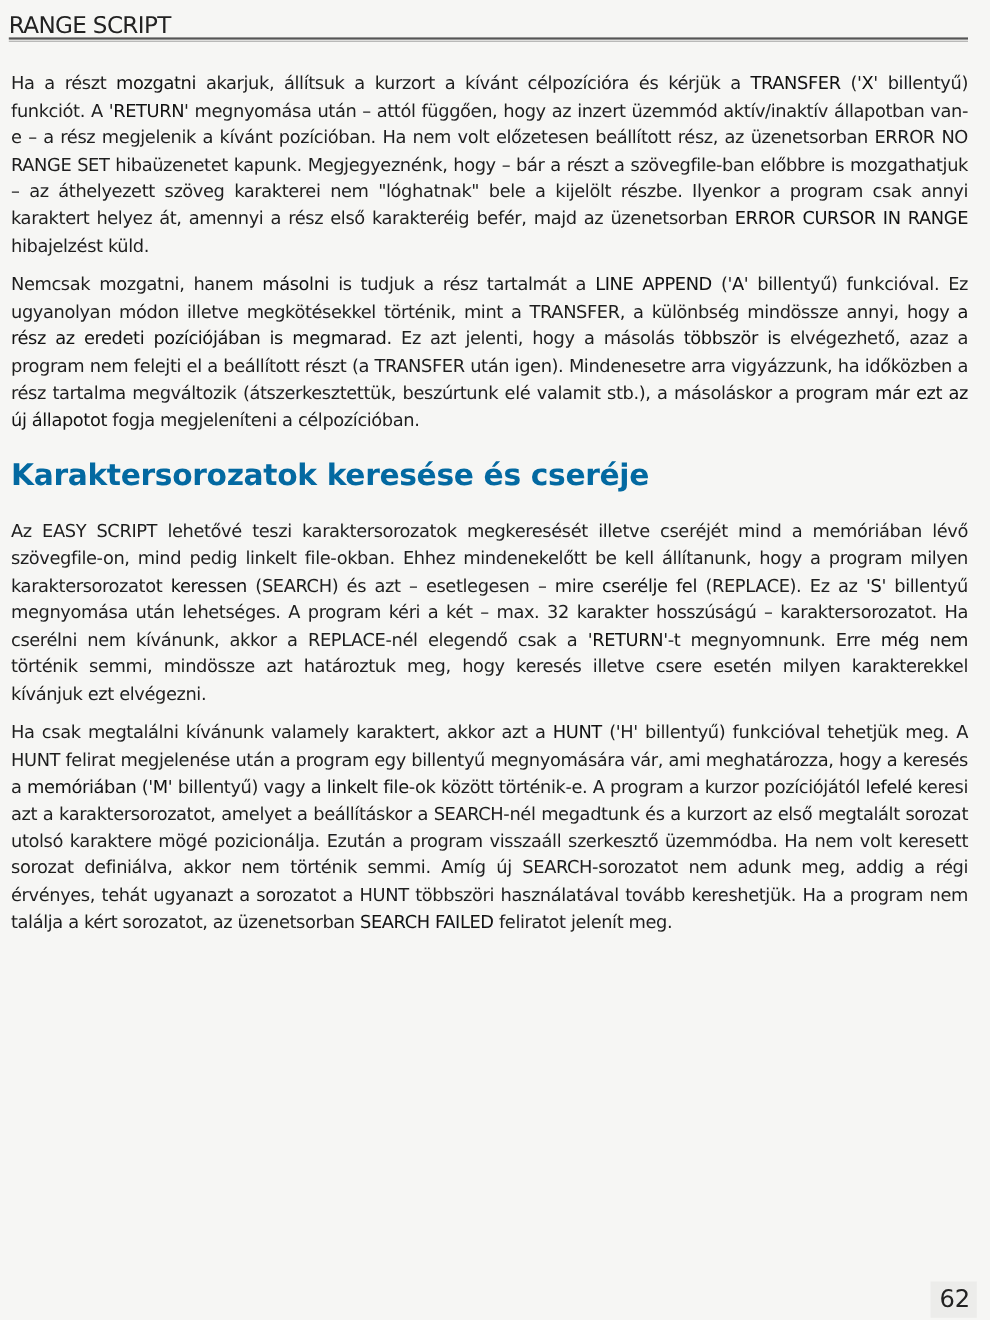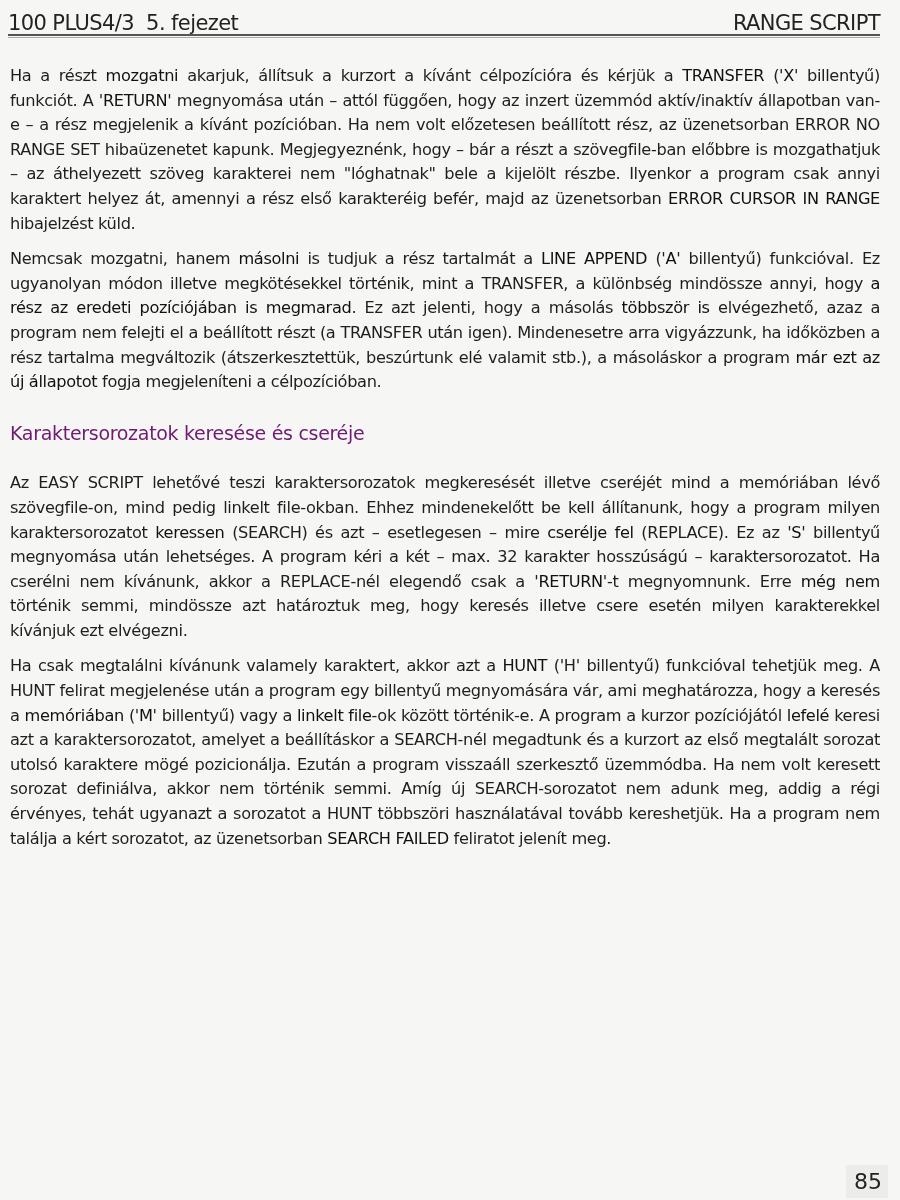--- a/index.html
+++ b/index.html
@@ -27,40 +27,39 @@
   .content {
     position: absolute; left: 10px; top: 64px; width: 870px;
     font-family: "DejaVu Sans", sans-serif;
     font-size: 16.2px; line-height: 24.6px; letter-spacing: -0.35px;
     text-align: justify; color: #1e1e1e;
   }
   .content p { margin: 0 0 11px 0; }
   .content b { font-weight: normal; color: #111; }
   h2 {
     font-family: "DejaVu Sans", sans-serif;
-    font-size: 19px; font-weight: normal; letter-spacing: -0.3px;
-    margin: 26px 0 26px 0; color: #701a75;
+    font-size: 27px; font-weight: bold; letter-spacing: -0.3px;
+    margin: 26px 0 26px 0; color: #0369a1;
   }
   .page-number {
     position: absolute; right: 12px; bottom: 2px;
     background: #ececea; padding: 4px 6px 4px 8px;
     font-family: "DejaVu Sans", sans-serif; font-size: 22px; color: #222;
   }
 </style>
 </head>
 <body>
 
 <div class="header">
-  <span style="white-space:pre;">100 PLUS4/3  5. fejezet</span>
   <span>RANGE SCRIPT</span>
 </div>
 <div class="header-rule"></div>
 <div class="header-rule2"></div>
 
 <div class="content">
   <p>Ha a részt <b>mozgatni</b> akarjuk, állítsuk a kurzort a kívánt célpozícióra és kérjük a <b>TRANSFER</b> ('<b>X</b>' billentyű) funkciót. A '<b>RETURN</b>' megnyomása után – attól függően, hogy az inzert üzemmód aktív/inaktív állapotban van-e – a rész megjelenik a kívánt pozícióban. Ha nem volt előzetesen beállított rész, az üzenetsorban ERROR NO RANGE SET hibaüzenetet kapunk. Megjegyeznénk, hogy – bár a részt a szövegfile-ban előbbre is mozgathatjuk – az áthelyezett szöveg karakterei nem "lóghatnak" bele a kijelölt részbe. Ilyenkor a program csak annyi karaktert helyez át, amennyi a rész első karakteréig befér, majd az üzenetsorban <b>ERROR CURSOR IN RANGE</b> hibajelzést küld.</p>
   <p>Nemcsak mozgatni, hanem <b>másolni</b> is tudjuk a rész tartalmát a <b>LINE APPEND</b> ('<b>A</b>' billentyű) funkcióval. Ez ugyanolyan módon illetve megkötésekkel történik, mint a TRANSFER, a különbség mindössze annyi, hogy <b>a rész az eredeti pozíciójában is megmarad</b>. Ez azt jelenti, hogy a másolás <b>többször is</b> elvégezhető, azaz a program nem felejti el a beállított részt (a TRANSFER után igen). Mindenesetre arra vigyázzunk, ha időközben a rész tartalma megváltozik (átszerkesztettük, beszúrtunk elé valamit stb.), a másoláskor a program <b>már ezt az új állapotot</b> fogja megjeleníteni a célpozícióban.</p>
   <h2>Karaktersorozatok keresése és cseréje</h2>
   <p>Az EASY SCRIPT lehetővé teszi karaktersorozatok megkeresését illetve cseréjét mind a memóriában lévő szövegfile-on, mind pedig linkelt file-okban. Ehhez mindenekelőtt be kell állítanunk, hogy a program milyen karaktersorozatot <b>keressen</b> (SEARCH) és azt – esetlegesen – mire <b>cserélje fel</b> (REPLACE). Ez az '<b>S</b>' billentyű megnyomása után lehetséges. A program kéri a két – max. 32 karakter hosszúságú – karaktersorozatot. Ha cserélni nem kívánunk, akkor a REPLACE-nél elegendő csak a '<b>RETURN</b>'-t megnyomnunk. Erre <b>még nem</b> történik semmi, mindössze azt határoztuk meg, hogy keresés illetve csere esetén milyen karakterekkel kívánjuk ezt elvégezni.</p>
   <p>Ha csak megtalálni kívánunk valamely karaktert, akkor azt a <b>HUNT</b> ('H' billentyű) funkcióval tehetjük meg. A HUNT felirat megjelenése után a program egy billentyű megnyomására vár, ami meghatározza, hogy a keresés a <b>memóriában</b> ('<b>M</b>' billentyű) vagy a <b>linkelt file</b>-ok között történik-e. A program a kurzor pozíciójától <b>lefelé</b> keresi azt a karaktersorozatot, amelyet a beállításkor a SEARCH-nél megadtunk és a kurzort az első megtalált sorozat utolsó karaktere mögé pozicionálja. Ezután a program visszaáll szerkesztő üzemmódba. Ha nem volt keresett sorozat definiálva, akkor nem történik semmi. Amíg új SEARCH-sorozatot nem adunk meg, addig a régi érvényes, tehát ugyanazt a sorozatot a HUNT többszöri használatával tovább kereshetjük. Ha a program nem találja a kért sorozatot, az üzenetsorban <b>SEARCH FAILED</b> feliratot jelenít meg.</p>
 </div>
 
-<div class="page-number">85</div>
+<div class="page-number">62</div>
 
 </body></html>

